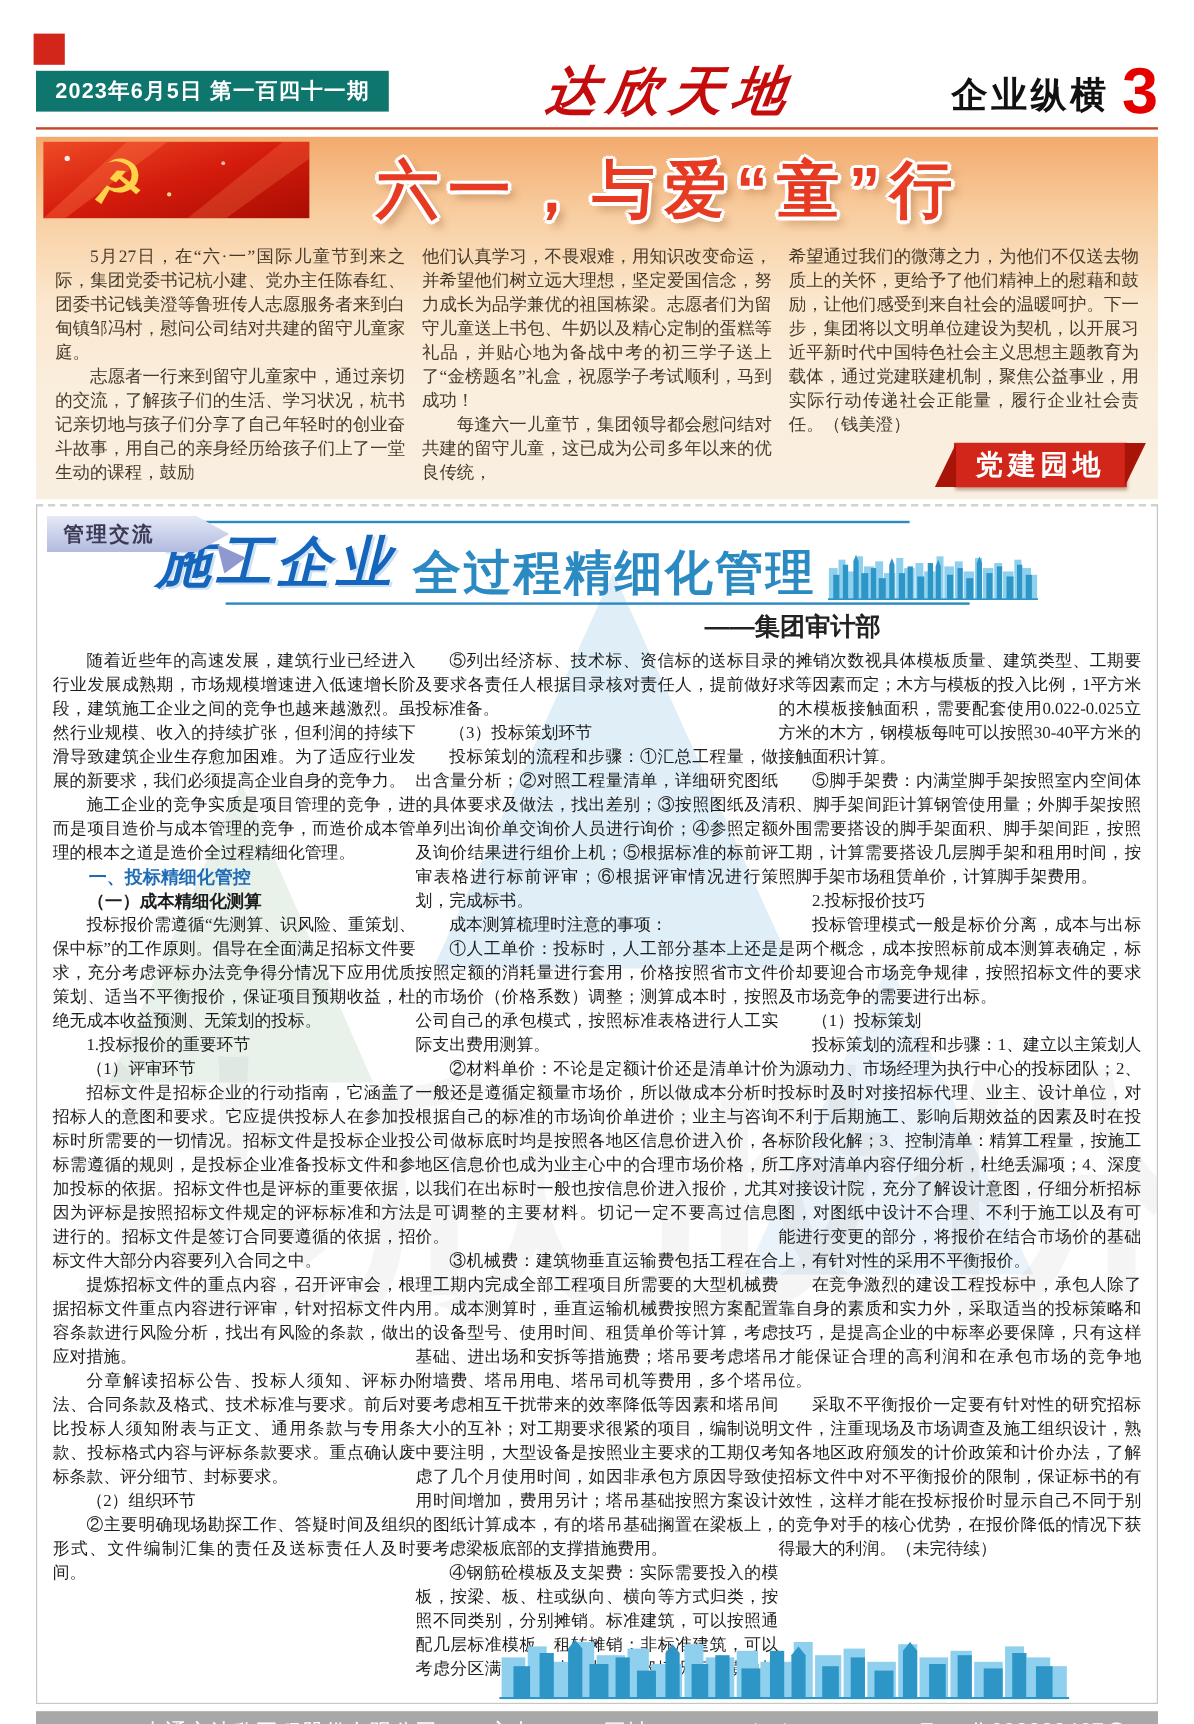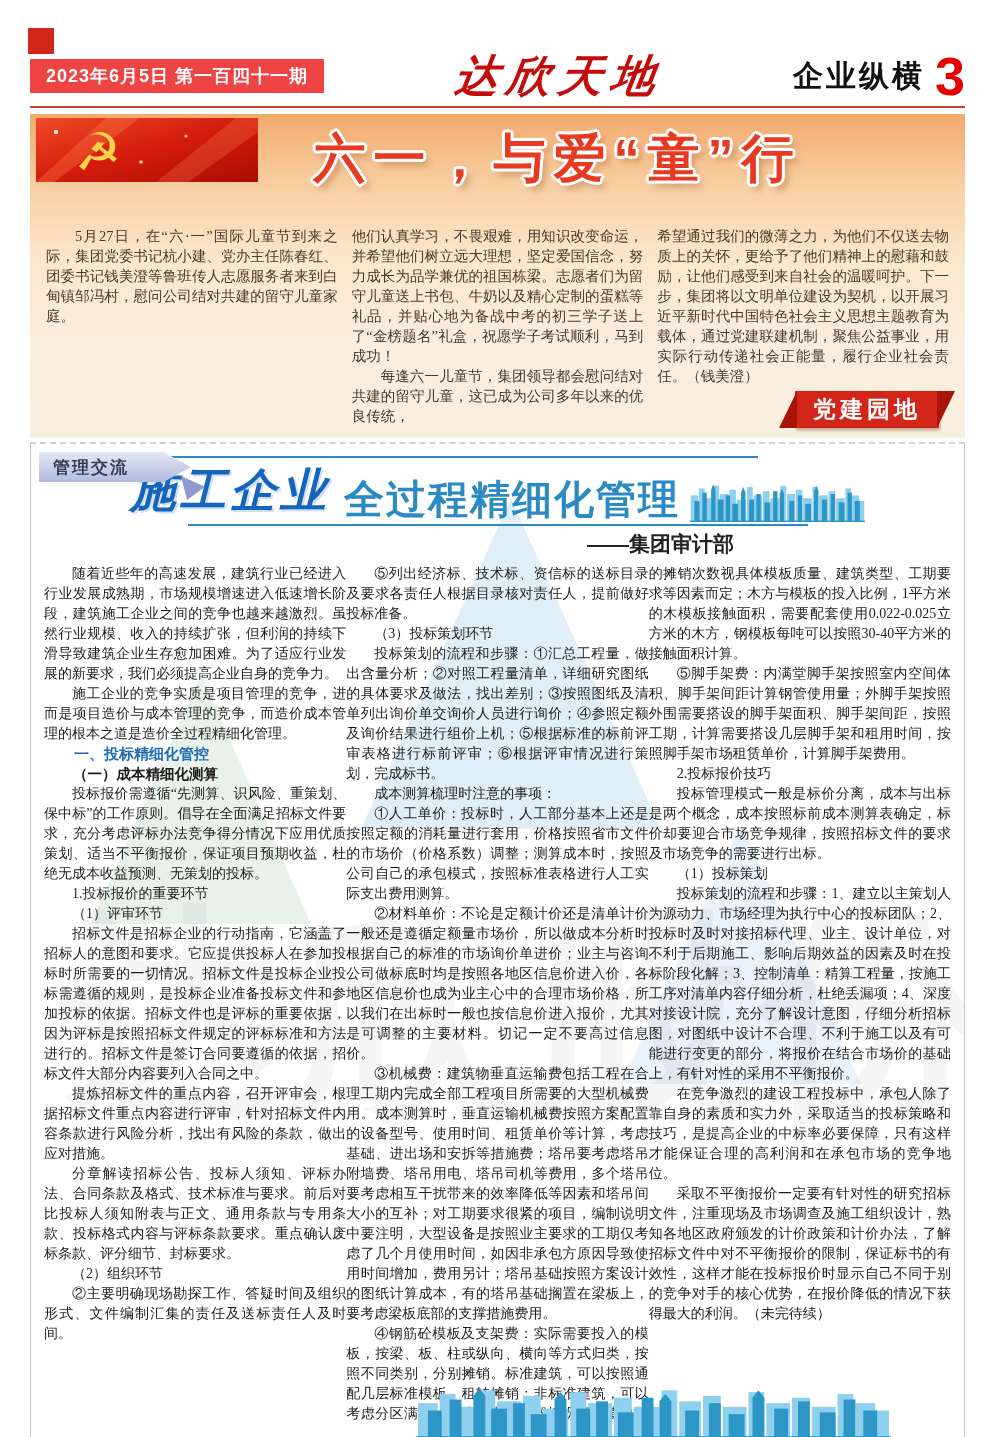--- a/index.html
+++ b/index.html
@@ -2,34 +2,34 @@
 <html><head>
 <meta charset="utf-8">
 <style>
   * { margin:0; padding:0; box-sizing:border-box; }
   body { background:#e8e8e8; font-family:"Liberation Serif", serif; }
   .page { position:relative; width:995px; height:1437px; margin:0 auto; background:#ffffff; overflow:hidden; }
 
   
   .corner-mark { position:absolute; left:28px; top:28px; width:26px; height:26px; background:#d3261a; }
   .masthead-row { margin:50px 30px 0; height:52px; display:flex; align-items:center; justify-content:space-between; }
-  .date-box { background:#ef4444; color:#fff; font-family:"Liberation Sans", sans-serif; font-size:18px; font-weight:bold; padding:5px 16px; letter-spacing:1px; white-space:nowrap; }
+  .date-box { background:#0f766e; color:#fff; font-family:"Liberation Sans", sans-serif; font-size:18px; font-weight:bold; padding:5px 16px; letter-spacing:1px; white-space:nowrap; }
   .paper-name { color:#c40c0c; font-size:44px; font-weight:bold; font-style:italic; letter-spacing:8px; transform:skewX(-8deg); font-family:"DejaVu Serif", serif; }
-  .section-wrap { display:flex; align-items:center; }
+  .section-wrap { display:flex; align-items:flex-end; }
   .section-name { font-size:30px; font-weight:900; letter-spacing:3px; color:#111; }
   .page-no { font-size:54px; line-height:0.9; font-weight:bold; color:#e50000; font-family:"Liberation Sans", sans-serif; margin-left:10px; }
   .header-rule { margin:4px 30px 0; border-top:2px solid #c9442a; }
 
   
   .hero { position:relative; margin:6px 30px 0; background:linear-gradient(180deg,#f3aa6d 0%, #f8cfa2 22%, #fbe7cd 45%, #faeedd 70%, #f9efe0 100%); padding:8px 16px 12px; }
   .flag-svg { position:absolute; left:6px; top:4px; width:222px; height:64px; }
   .hero-title { text-align:center; font-family:"Liberation Sans", sans-serif; font-weight:700; font-size:52px; letter-spacing:8px; color:#e63a22; margin:2px 0 10px 120px;
     text-shadow:-2px -2px 0 #fff,2px -2px 0 #fff,-2px 2px 0 #fff,2px 2px 0 #fff,0 -3px 0 #fff,0 3px 0 #fff,-3px 0 0 #fff,3px 0 0 #fff,5px 6px 7px rgba(130,60,15,.4); }
   .hero-cols { display:flex; gap:14px; margin-top:8px; }
-  .hero-col { flex:1; color:#463a2b;margin-top:22px; }
+  .hero-col { flex:1; color:#463a2b; }
   .hero .para { font-size:14.5px; line-height:20px; text-align:justify; text-justify:inter-character; }
   .badge-row { position:absolute; right:26px; bottom:10px;text-align:center; }
   .badge { position:relative; background:#d3261a; color:#fff; font-family:"Liberation Sans", sans-serif; font-weight:bold; font-size:23px; letter-spacing:4px; padding:3px 18px; box-shadow:1px 2px 3px rgba(100,30,10,.4); }
   .badge::before { content:""; position:absolute; left:-16px; top:0; width:18px; height:100%; background:#a81408; clip-path:polygon(100% 0,100% 100%,0 100%); }
   .badge::after { content:""; position:absolute; right:-16px; top:0; width:18px; height:100%; background:#a81408; clip-path:polygon(0 0,100% 0,0 100%); }
 
   
   .feature { position:relative; margin:4px 30px 0; height:1000px; border:1px solid #c6c6c6; border-top:2px dashed #d2d2d2; background:#fff; overflow:hidden; }
   .label-banner { position:absolute; top:8px; left:8px; z-index:3; width:152px; height:30px; background:linear-gradient(180deg,#e4e8f6,#b2badf); clip-path:polygon(0 0,82% 0,100% 50%,82% 100%,0 100%); display:flex; align-items:center; padding-left:14px; font-family:"Liberation Sans", sans-serif; font-weight:bold; font-size:17px; color:#3a3a55; letter-spacing:2px; }
   .label-arrow { position:absolute; top:32px; left:150px; z-index:3; width:24px; height:24px; background:#8f98cf; clip-path:polygon(0 0,100% 45%,25% 100%); }
@@ -97,20 +97,21 @@
       <polygon points="120,64 200,0 222,0 222,14 152,64" fill="#ff8a55" opacity="0.25"></polygon>
       <text x="62" y="52" font-size="52" fill="#ffd24a" text-anchor="middle" font-family="DejaVu Sans, sans-serif">☭</text>
       <circle cx="20" cy="14" r="2.2" fill="#ffffff" opacity="0.9"></circle>
       <circle cx="105" cy="44" r="1.8" fill="#ffe9a0" opacity="0.9"></circle>
       <circle cx="150" cy="18" r="1.6" fill="#ffffff" opacity="0.7"></circle>
     </svg>
     <h1 class="hero-title">六一，与爱“童”行</h1>
     <div class="hero-cols">
       <div class="hero-col">
           <p class="para p">5月27日，在“六·一”国际儿童节到来之际，集团党委书记杭小建、党办主任陈春红、团委书记钱美澄等鲁班传人志愿服务者来到白甸镇邹冯村，慰问公司结对共建的留守儿童家庭。</p>
+          <p class="para p">志愿者一行来到留守儿童家中，通过亲切的交流，了解孩子们的生活、学习状况，杭书记亲切地与孩子们分享了自己年轻时的创业奋斗故事，用自己的亲身经历给孩子们上了一堂生动的课程，鼓励</p>
         </div>
       <div class="hero-col">
           <p class="para c">他们认真学习，不畏艰难，用知识改变命运，并希望他们树立远大理想，坚定爱国信念，努力成长为品学兼优的祖国栋梁。志愿者们为留守儿童送上书包、牛奶以及精心定制的蛋糕等礼品，并贴心地为备战中考的初三学子送上了“金榜题名”礼盒，祝愿学子考试顺利，马到成功！</p>
           <p class="para p">每逢六一儿童节，集团领导都会慰问结对共建的留守儿童，这已成为公司多年以来的优良传统，</p>
         </div>
       <div class="hero-col">
           <p class="para c">希望通过我们的微薄之力，为他们不仅送去物质上的关怀，更给予了他们精神上的慰藉和鼓励，让他们感受到来自社会的温暖呵护。下一步，集团将以文明单位建设为契机，以开展习近平新时代中国特色社会主义思想主题教育为载体，通过党建联建机制，聚焦公益事业，用实际行动传递社会正能量，履行企业社会责任。（钱美澄）</p>
         </div>
     </div>
     <div class="badge-row">

